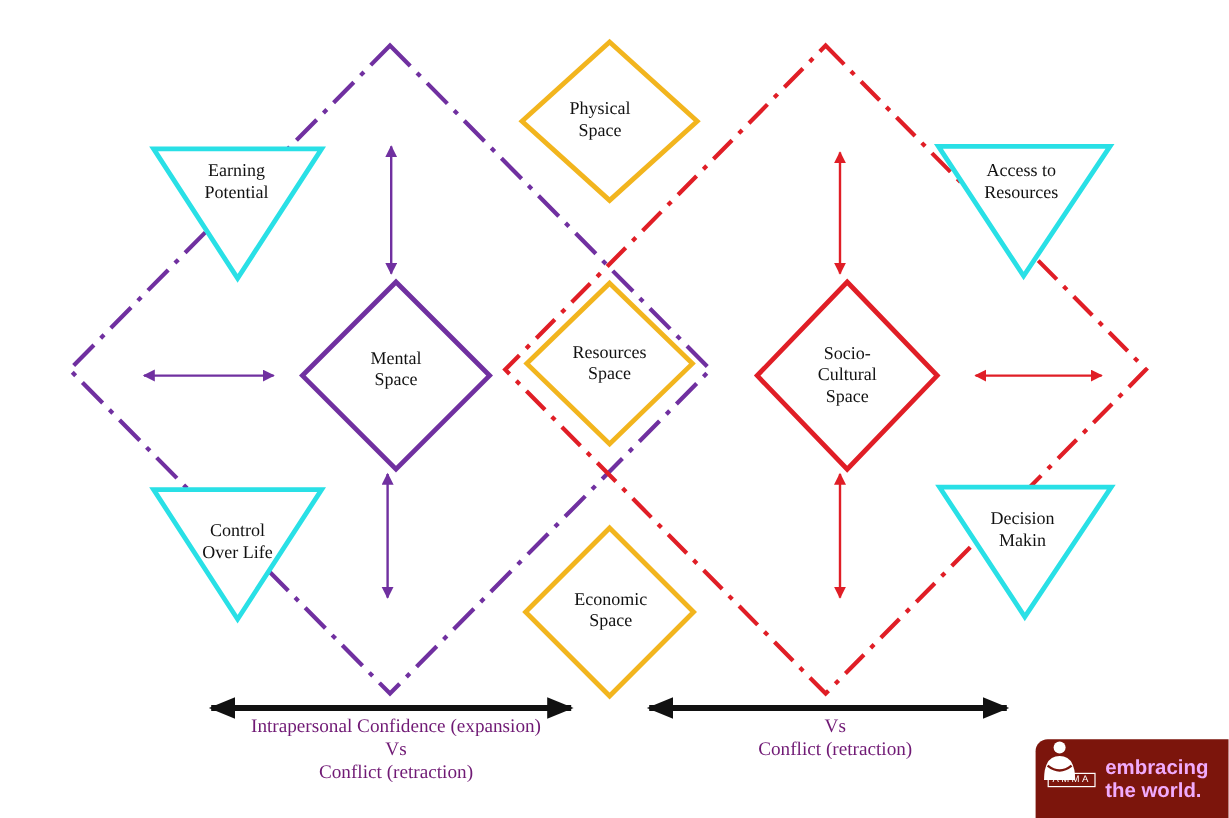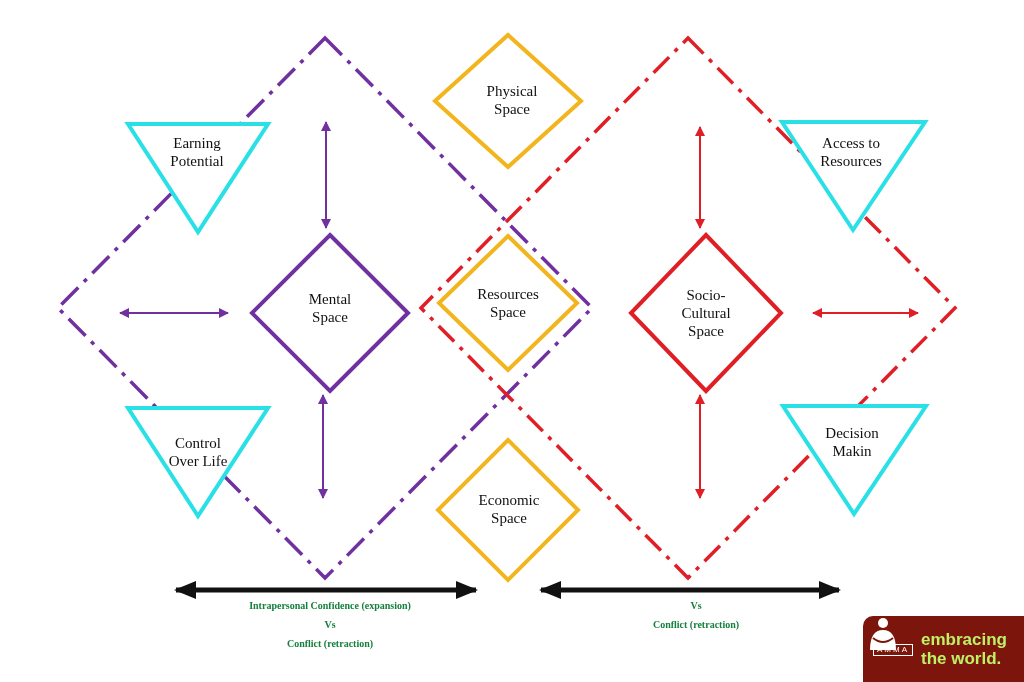--- a/index.html
+++ b/index.html
@@ -17,24 +17,24 @@
     text-align:center;
     white-space:pre-line;
     font-size:15px;
     line-height:18px;
     color:#111111;
   }
   .caption{
     position:absolute;
     transform:translateX(-50%);
     text-align:center;
-    font-size:10px;
+    font-size:16px;
     line-height:19px;
-    font-weight:700;
-    color:#15803d;
+    font-weight:400;
+    color:#701a75;
     width:360px;
   }
   .logo{
     position:absolute;
     right:0;bottom:0;
     width:161px;height:66px;
     background:#7c150c;
     border-radius:10px 0 0 0;
     display:flex;
     align-items:center;
@@ -49,21 +49,21 @@
     border:1px solid #ffffff;
     color:#ffffff;
     font-family:"Liberation Sans", sans-serif;
     font-size:8px;
     letter-spacing:2px;
     padding:0 3px;
     margin-top:2px;
     line-height:10px;
   }
   .tagline{
-    color:#bef264;
+    color:#f0abfc;
     font-family:"Liberation Sans", sans-serif;
     font-weight:700;
     font-size:17px;
     line-height:19px;
   }
 </style>
 </head>
 <body>
 
 <div class="canvas">
@@ -100,21 +100,21 @@
     <line x1="120" y1="313" x2="228" y2="313" stroke="#7030A0" stroke-width="2" marker-start="url(#mPurple)" marker-end="url(#mPurple)"></line>
 
     <line x1="700" y1="127" x2="700" y2="228" stroke="#E01E26" stroke-width="2" marker-start="url(#mRed)" marker-end="url(#mRed)"></line>
     <line x1="700" y1="395" x2="700" y2="498" stroke="#E01E26" stroke-width="2" marker-start="url(#mRed)" marker-end="url(#mRed)"></line>
     <line x1="813" y1="313" x2="918" y2="313" stroke="#E01E26" stroke-width="2" marker-start="url(#mRed)" marker-end="url(#mRed)"></line>
 
     <line x1="176" y1="590" x2="476" y2="590" stroke="#111111" stroke-width="5" marker-start="url(#mBlack)" marker-end="url(#mBlack)"></line>
     <line x1="541" y1="590" x2="839" y2="590" stroke="#111111" stroke-width="5" marker-start="url(#mBlack)" marker-end="url(#mBlack)"></line>
   </svg>
 
-  <div class="lbl" style="left:512px;top:100px">Physical
+  <div class="lbl" style="left:500px;top:100px">Physical
 Space</div>
   <div class="lbl" style="left:330px;top:308px">Mental
 Space</div>
   <div class="lbl" style="left:508px;top:303px">Resources
 Space</div>
   <div class="lbl" style="left:706px;top:313px">Socio-
 Cultural
 Space</div>
   <div class="lbl" style="left:509px;top:509px">Economic
 Space</div>

